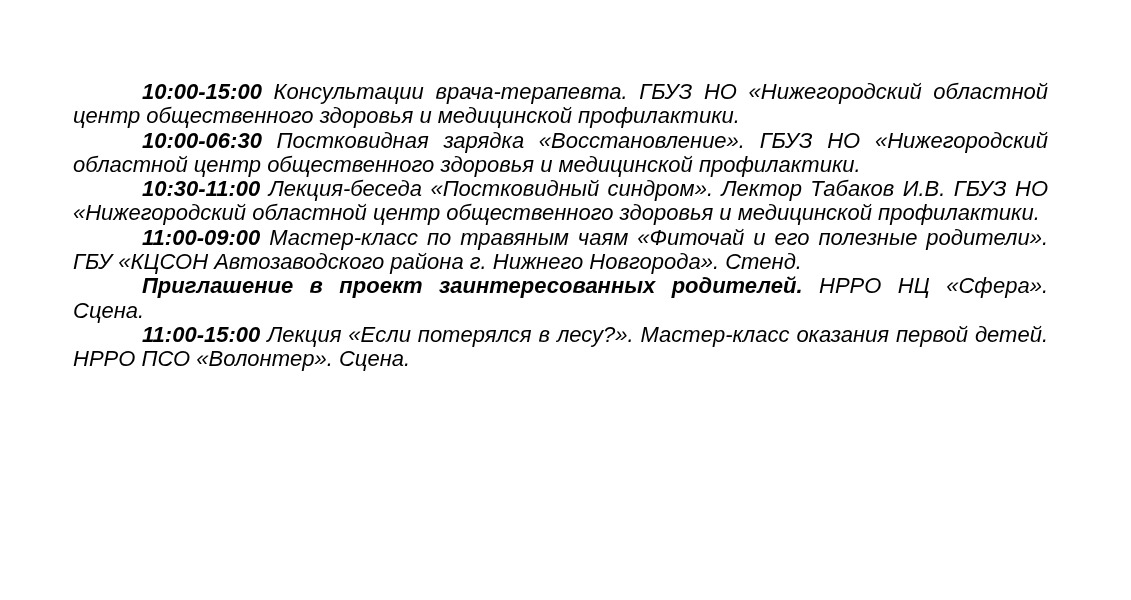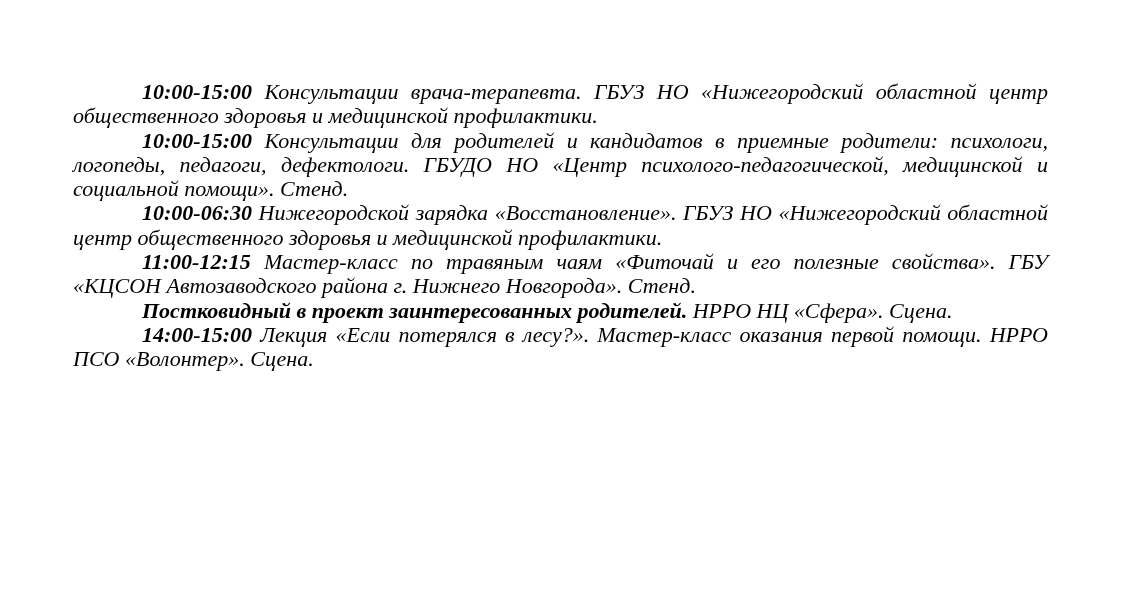--- a/index.html
+++ b/index.html
@@ -12,21 +12,21 @@
     width: 1131px;
     height: 600px;
     background: #ffffff;
     overflow: hidden;
   }
   .doc {
     position: absolute;
     top: 80px;
     left: 73px;
     width: 975px;
-    font-family: Liberation Serif, serif;
+    font-family: Liberation Sans, sans-serif;
     font-style: italic;
     font-size: 22px;
     line-height: 24.3px;
     color: #000000;
     text-align: justify;
   }
   .doc p {
     margin: 0;
     padding: 0;
     text-indent: 69px;
@@ -34,19 +34,19 @@
   .doc .b {
     font-weight: bold;
   }
 </style>
 </head>
 <body style="background: rgb(255, 255, 255);">
 
 <div class="page">
   <div class="doc" style="color: rgb(0, 0, 0);">
       <p><span class="b">10:00-15:00</span><span> Консультации врача-терапевта. ГБУЗ НО «Нижегородский областной центр общественного здоровья и медицинской профилактики.</span></p>
-      <p><span class="b">10:00-15:00</span><span> Консультации для родителей и кандидатов в приемные родители: психологи, логопеды, педагоги, дефектологи. ГБУДО НО «Центр психолого-педагогической, медицинской и социальной помощи». Стенд.</span></p>
-      <p><span class="b">10:00-06:30</span><span> Нижегородской зарядка «Восстановление». ГБУЗ НО «Нижегородский областной центр общественного здоровья и медицинской профилактики.</span></p>
-      <p><span class="b">11:00-12:15</span><span> Мастер-класс по травяным чаям «Фиточай и его полезные свойства». ГБУ «КЦСОН Автозаводского района г. Нижнего Новгорода». Стенд.</span></p>
-      <p><span class="b">Постковидный в проект заинтересованных родителей.</span><span> НРРО НЦ «Сфера». Сцена.</span></p>
-      <p><span class="b">14:00-15:00</span><span> Лекция «Если потерялся в лесу?». Мастер-класс оказания первой помощи. НРРО ПСО «Волонтер». Сцена.</span></p>
+      <p><span class="b">10:00-06:30</span><span> Постковидная зарядка «Восстановление». ГБУЗ НО «Нижегородский областной центр общественного здоровья и медицинской профилактики.</span></p>
+      <p><span class="b">10:30-11:00</span><span> Лекция-беседа «Постковидный синдром». Лектор Табаков И.В. ГБУЗ НО «Нижегородский областной центр общественного здоровья и медицинской профилактики.</span></p>
+      <p><span class="b">11:00-09:00</span><span> Мастер-класс по травяным чаям «Фиточай и его полезные родители». ГБУ «КЦСОН Автозаводского района г. Нижнего Новгорода». Стенд.</span></p>
+      <p><span class="b">Приглашение в проект заинтересованных родителей.</span><span> НРРО НЦ «Сфера». Сцена.</span></p>
+      <p><span class="b">11:00-15:00</span><span> Лекция «Если потерялся в лесу?». Мастер-класс оказания первой детей. НРРО ПСО «Волонтер». Сцена.</span></p>
     </div>
 </div>
 
 </body></html>

